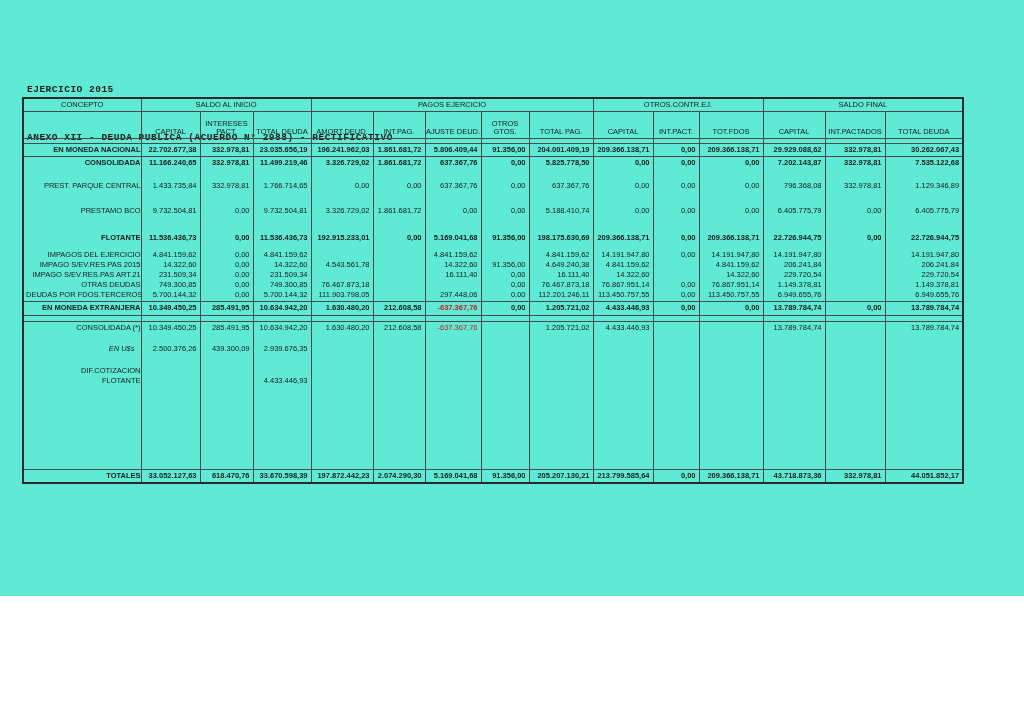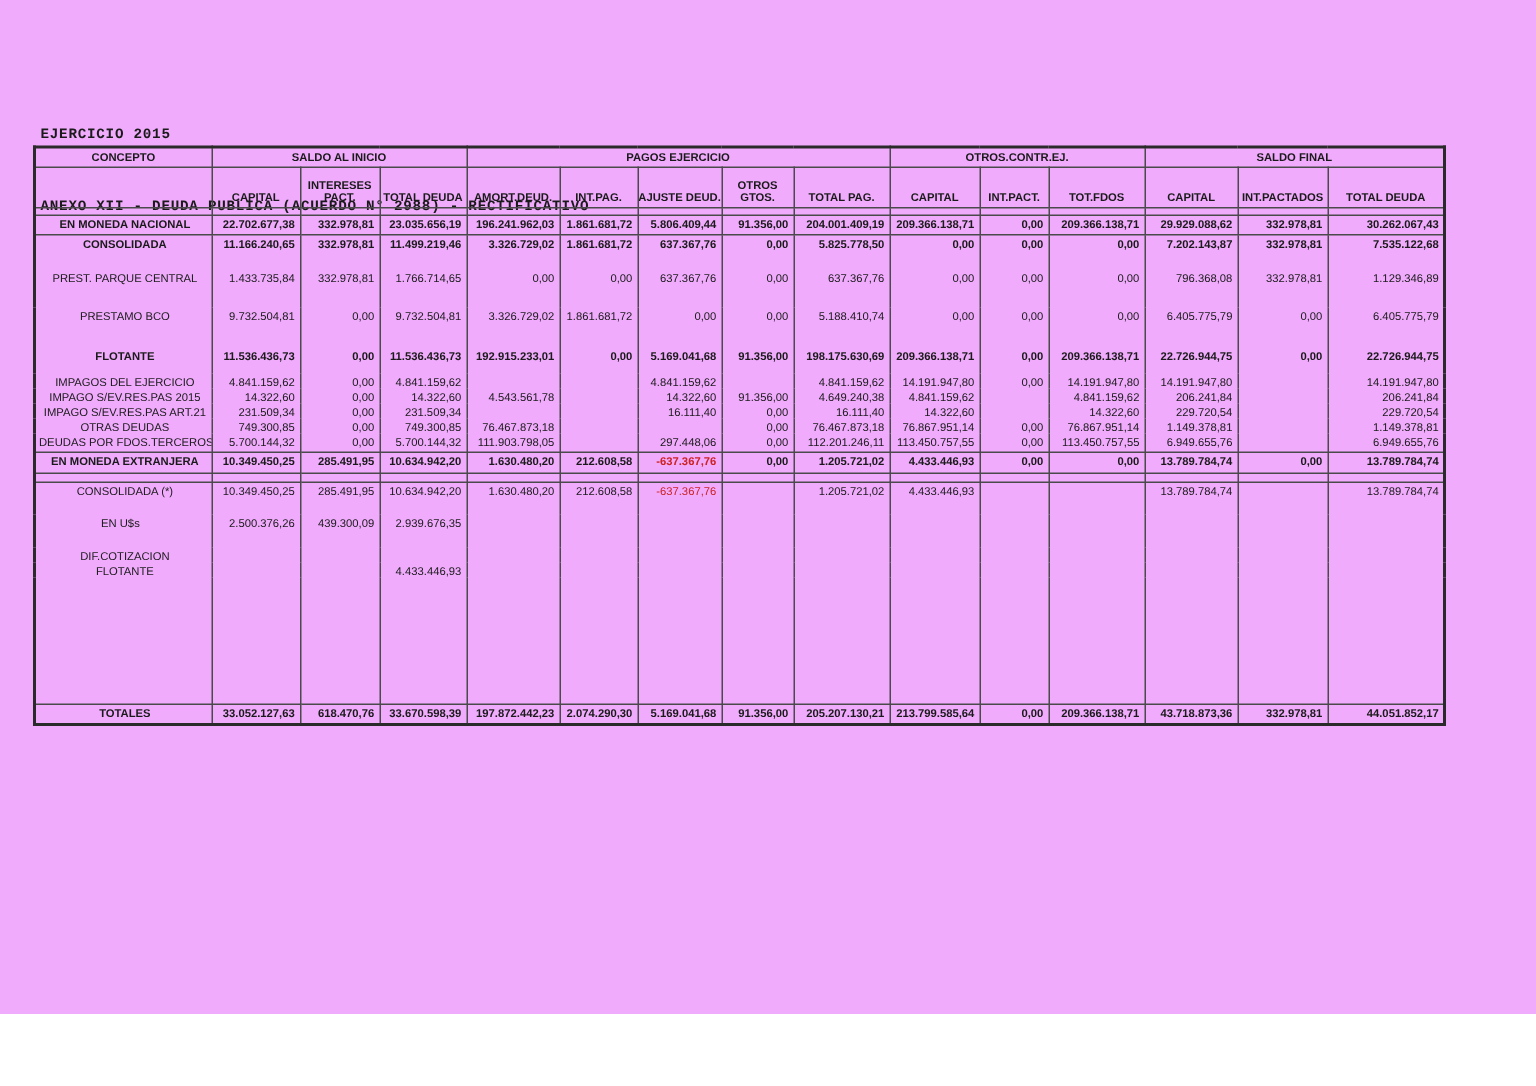--- a/index.html
+++ b/index.html
@@ -1,35 +1,35 @@
 <!DOCTYPE html>
 <html style="--neg: #cc2222;"><head>
 <meta charset="utf-8">
 <style>
   html,body{margin:0;padding:0;background:#ffffff;}
-  .page{position:relative;width:1024px;height:676px;background:#f0abfc;overflow:hidden;
+  .page{position:relative;width:1024px;height:596px;background:#5eead4;overflow:hidden;
         font-family:"Liberation Sans", sans-serif;color:#111;}
   .title{position:absolute;left:27px;top:50px;font-family:"Liberation Mono", monospace;
          font-weight:bold;font-size:9.5px;line-height:16px;letter-spacing:0.5px;color:#1a1a1a;white-space:pre;}
   table.grid{position:absolute;left:22px;top:97px;width:940px;table-layout:fixed;
              border-collapse:collapse;border:2px solid #2a2a2a;font-size:7.5px;line-height:9px;color:#1a1a1a;}
   table.grid td, table.grid th{border-left:1px solid #4a4a4a;border-right:1px solid #4a4a4a;
              padding:0;overflow:hidden;white-space:nowrap;}
   
   col.c0{width:118px}col.c1{width:59px}col.c2{width:53px}col.c3{width:58px}col.c4{width:62px}
   col.c5{width:52px}col.c6{width:56px}col.c7{width:48px}col.c8{width:64px}col.c9{width:60px}
   col.c10{width:46px}col.c11{width:64px}col.c12{width:62px}col.c13{width:60px}col.c14{width:78px}
   
-  thead th{font-weight:bold;text-align:center;border-bottom:1px solid #4a4a4a;}
+  thead th{font-weight:normal;text-align:center;border-bottom:1px solid #4a4a4a;}
   thead tr.group-row{height:13px;}
   thead tr.cols-row th{height:25px;vertical-align:bottom;padding-bottom:1px;white-space:normal;line-height:8.5px;}
   
   #tbody td{vertical-align:top;padding-top:1px;}
   #tbody td.num{text-align:right;padding-right:3px;}
-  #tbody td.lbl{text-align:center;padding-left:2px;}
+  #tbody td.lbl{text-align:right;padding-left:2px;}
   .split{display:flex;justify-content:space-between;padding:0 3px 0 4px;}
   .neg{color:var(--neg,#cc2222);}
   
   tr[data-name="row-spacer-1"]{height:5px}
   tr[data-name="row-en-moneda-nacional"]{height:13px}
   tr[data-name="row-consolidada"]{height:24px}
   tr[data-name="row-prest-parque-central"]{height:25px}
   tr[data-name="row-prestamo-bco"]{height:27px}
   tr[data-name="row-flotante"]{height:17px}
   tr[data-name="row-impagos-del-ejercicio"]{height:10px}
@@ -64,21 +64,21 @@
   tr[data-name="row-consolidada"] td, tr[data-name="row-prest-parque-central"] td,
   tr[data-name="row-prestamo-bco"] td, tr[data-name="row-flotante"] td,
   tr[data-name="row-consolidada-ext"] td, tr[data-name="row-en-uss"] td,
   tr[data-name="row-uss-utilizado"] td{padding-top:3px;}
   tr[data-name="row-en-moneda-nacional"] td,
   tr[data-name="row-en-moneda-extranjera"] td,
   tr[data-name="row-totales"] td{vertical-align:middle;padding-top:0;}
   
   tr[data-name="row-en-moneda-nacional"] td.lbl,
   tr[data-name="row-totales"] td.lbl{text-align:center;padding-left:0;}
-  tr[data-name="row-en-uss"] td.lbl{text-align:right;padding-right:6px;}
+  tr[data-name="row-en-uss"] td.lbl{text-align:right;padding-right:6px;font-style:italic;}
 </style>
 </head>
 <body>
 
 <div class="page" data-name="document-page">
   <div class="title" data-name="document-title">
     <div data-name="title-line-1">EJERCICIO 2015</div>
     <div data-name="title-line-2">ANEXO XII - DEUDA PUBLICA (ACUERDO N° 2988) - RECTIFICATIVO</div>
   </div>
 

